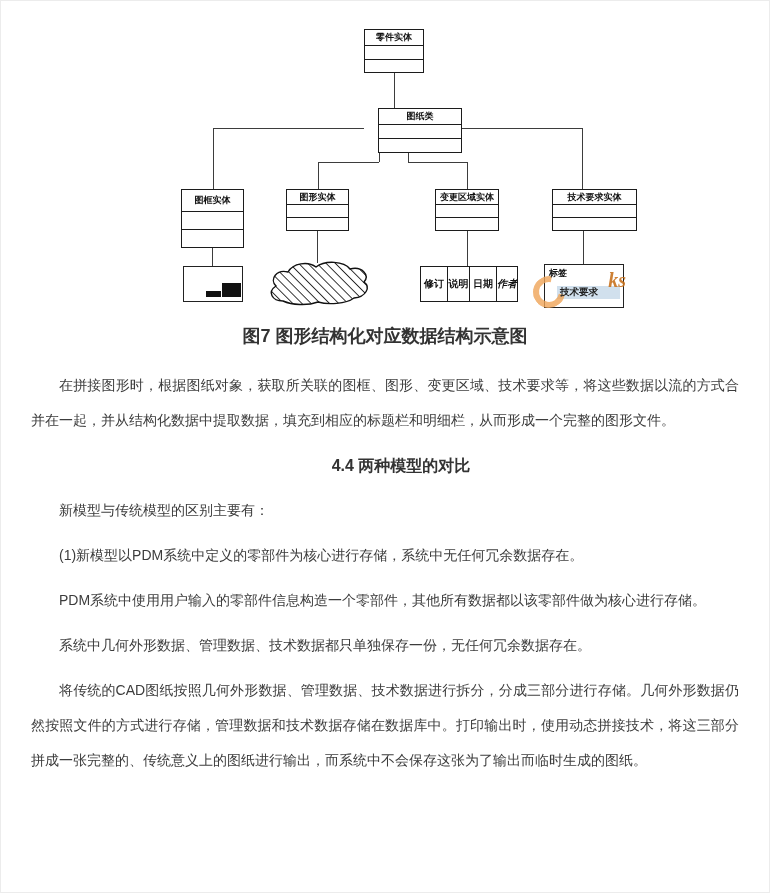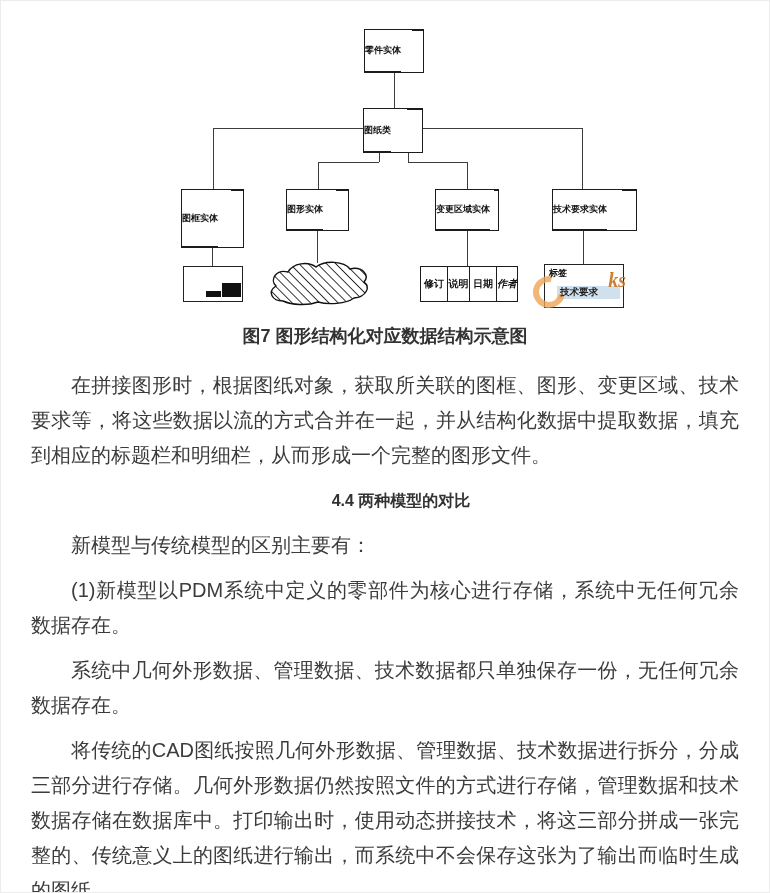--- a/index.html
+++ b/index.html
@@ -16,21 +16,21 @@
   }
 
   
   .diagram { position:relative; width:100%; height:315px; }
 
   .cbox {
     position:absolute;
     border:1.5px solid #1c1c1c;
     background:#fff;
     box-sizing:border-box;
-    display:flex; 
+    display:flex; flex-direction:column;
   }
   .cbox-title {
     flex:1.2;
     border-bottom:1.5px solid #1c1c1c;
     font-size:9px; font-weight:700; color:#111;
     display:flex; align-items:center; justify-content:center;
     white-space:nowrap;
   }
   .cbox-comp { flex:1; }
   .cbox-comp + .cbox-comp { border-top:1.5px solid #1c1c1c; }
@@ -98,21 +98,21 @@
 
   
   .caption {
     margin:8px 0 0;
     text-align:center;
     font-size:18px; font-weight:600; color:#333;
   }
   .article { padding:6px 30px 0; }
   .article p {
     margin:10px 0;
-    font-size:20px; line-height:35px;
+    font-size:14px; line-height:35px;
     text-align:justify; text-indent:2em;
     color:#3c3c3c;
   }
   .article p:first-child { margin-top:14px; }
   .article h3 {
     margin:10px 0;
     font-size:16px; line-height:35px;
     text-indent:2em; font-weight:700; color:#333;text-align:center;
   }
 </style>
@@ -138,21 +138,21 @@
     <div class="vline" style="left:316px;top:230px;height:32px"></div>
     <div class="vline" style="left:466px;top:230px;height:35px"></div>
     <div class="vline" style="left:582px;top:230px;height:33px"></div>
 
     <div class="cbox" style="left:363px;top:28px;width:60px;height:44px">
       <div class="cbox-title">零件实体</div>
       <div class="cbox-comp"></div>
       <div class="cbox-comp"></div>
     </div>
 
-    <div class="cbox" style="left:362px;top:107px;width:60px;height:45px">
+    <div class="cbox" style="left:377px;top:107px;width:84px;height:45px">
       <div class="cbox-title">图纸类</div>
       <div class="cbox-comp"></div>
       <div class="cbox-comp"></div>
     </div>
 
     <div class="cbox" style="left:180px;top:188px;width:63px;height:59px">
       <div class="cbox-title">图框实体</div>
       <div class="cbox-comp"></div>
       <div class="cbox-comp"></div>
     </div>
@@ -210,17 +210,18 @@
 
   </div>
 
   <div class="caption">图7 图形结构化对应数据结构示意图</div>
 
   <div class="article">
     <p>在拼接图形时，根据图纸对象，获取所关联的图框、图形、变更区域、技术要求等，将这些数据以流的方式合并在一起，并从结构化数据中提取数据，填充到相应的标题栏和明细栏，从而形成一个完整的图形文件。</p>
     <h3>4.4 两种模型的对比</h3>
     <p>新模型与传统模型的区别主要有：</p>
     <p>(1)新模型以PDM系统中定义的零部件为核心进行存储，系统中无任何冗余数据存在。</p>
+    <p>PDM系统中使用用户输入的零部件信息构造一个零部件，其他所有数据都以该零部件做为核心进行存储。</p>
     <p>系统中几何外形数据、管理数据、技术数据都只单独保存一份，无任何冗余数据存在。</p>
     <p>将传统的CAD图纸按照几何外形数据、管理数据、技术数据进行拆分，分成三部分进行存储。几何外形数据仍然按照文件的方式进行存储，管理数据和技术数据存储在数据库中。打印输出时，使用动态拼接技术，将这三部分拼成一张完整的、传统意义上的图纸进行输出，而系统中不会保存这张为了输出而临时生成的图纸。</p>
   </div>
 
 </div>
 
 </body></html>

